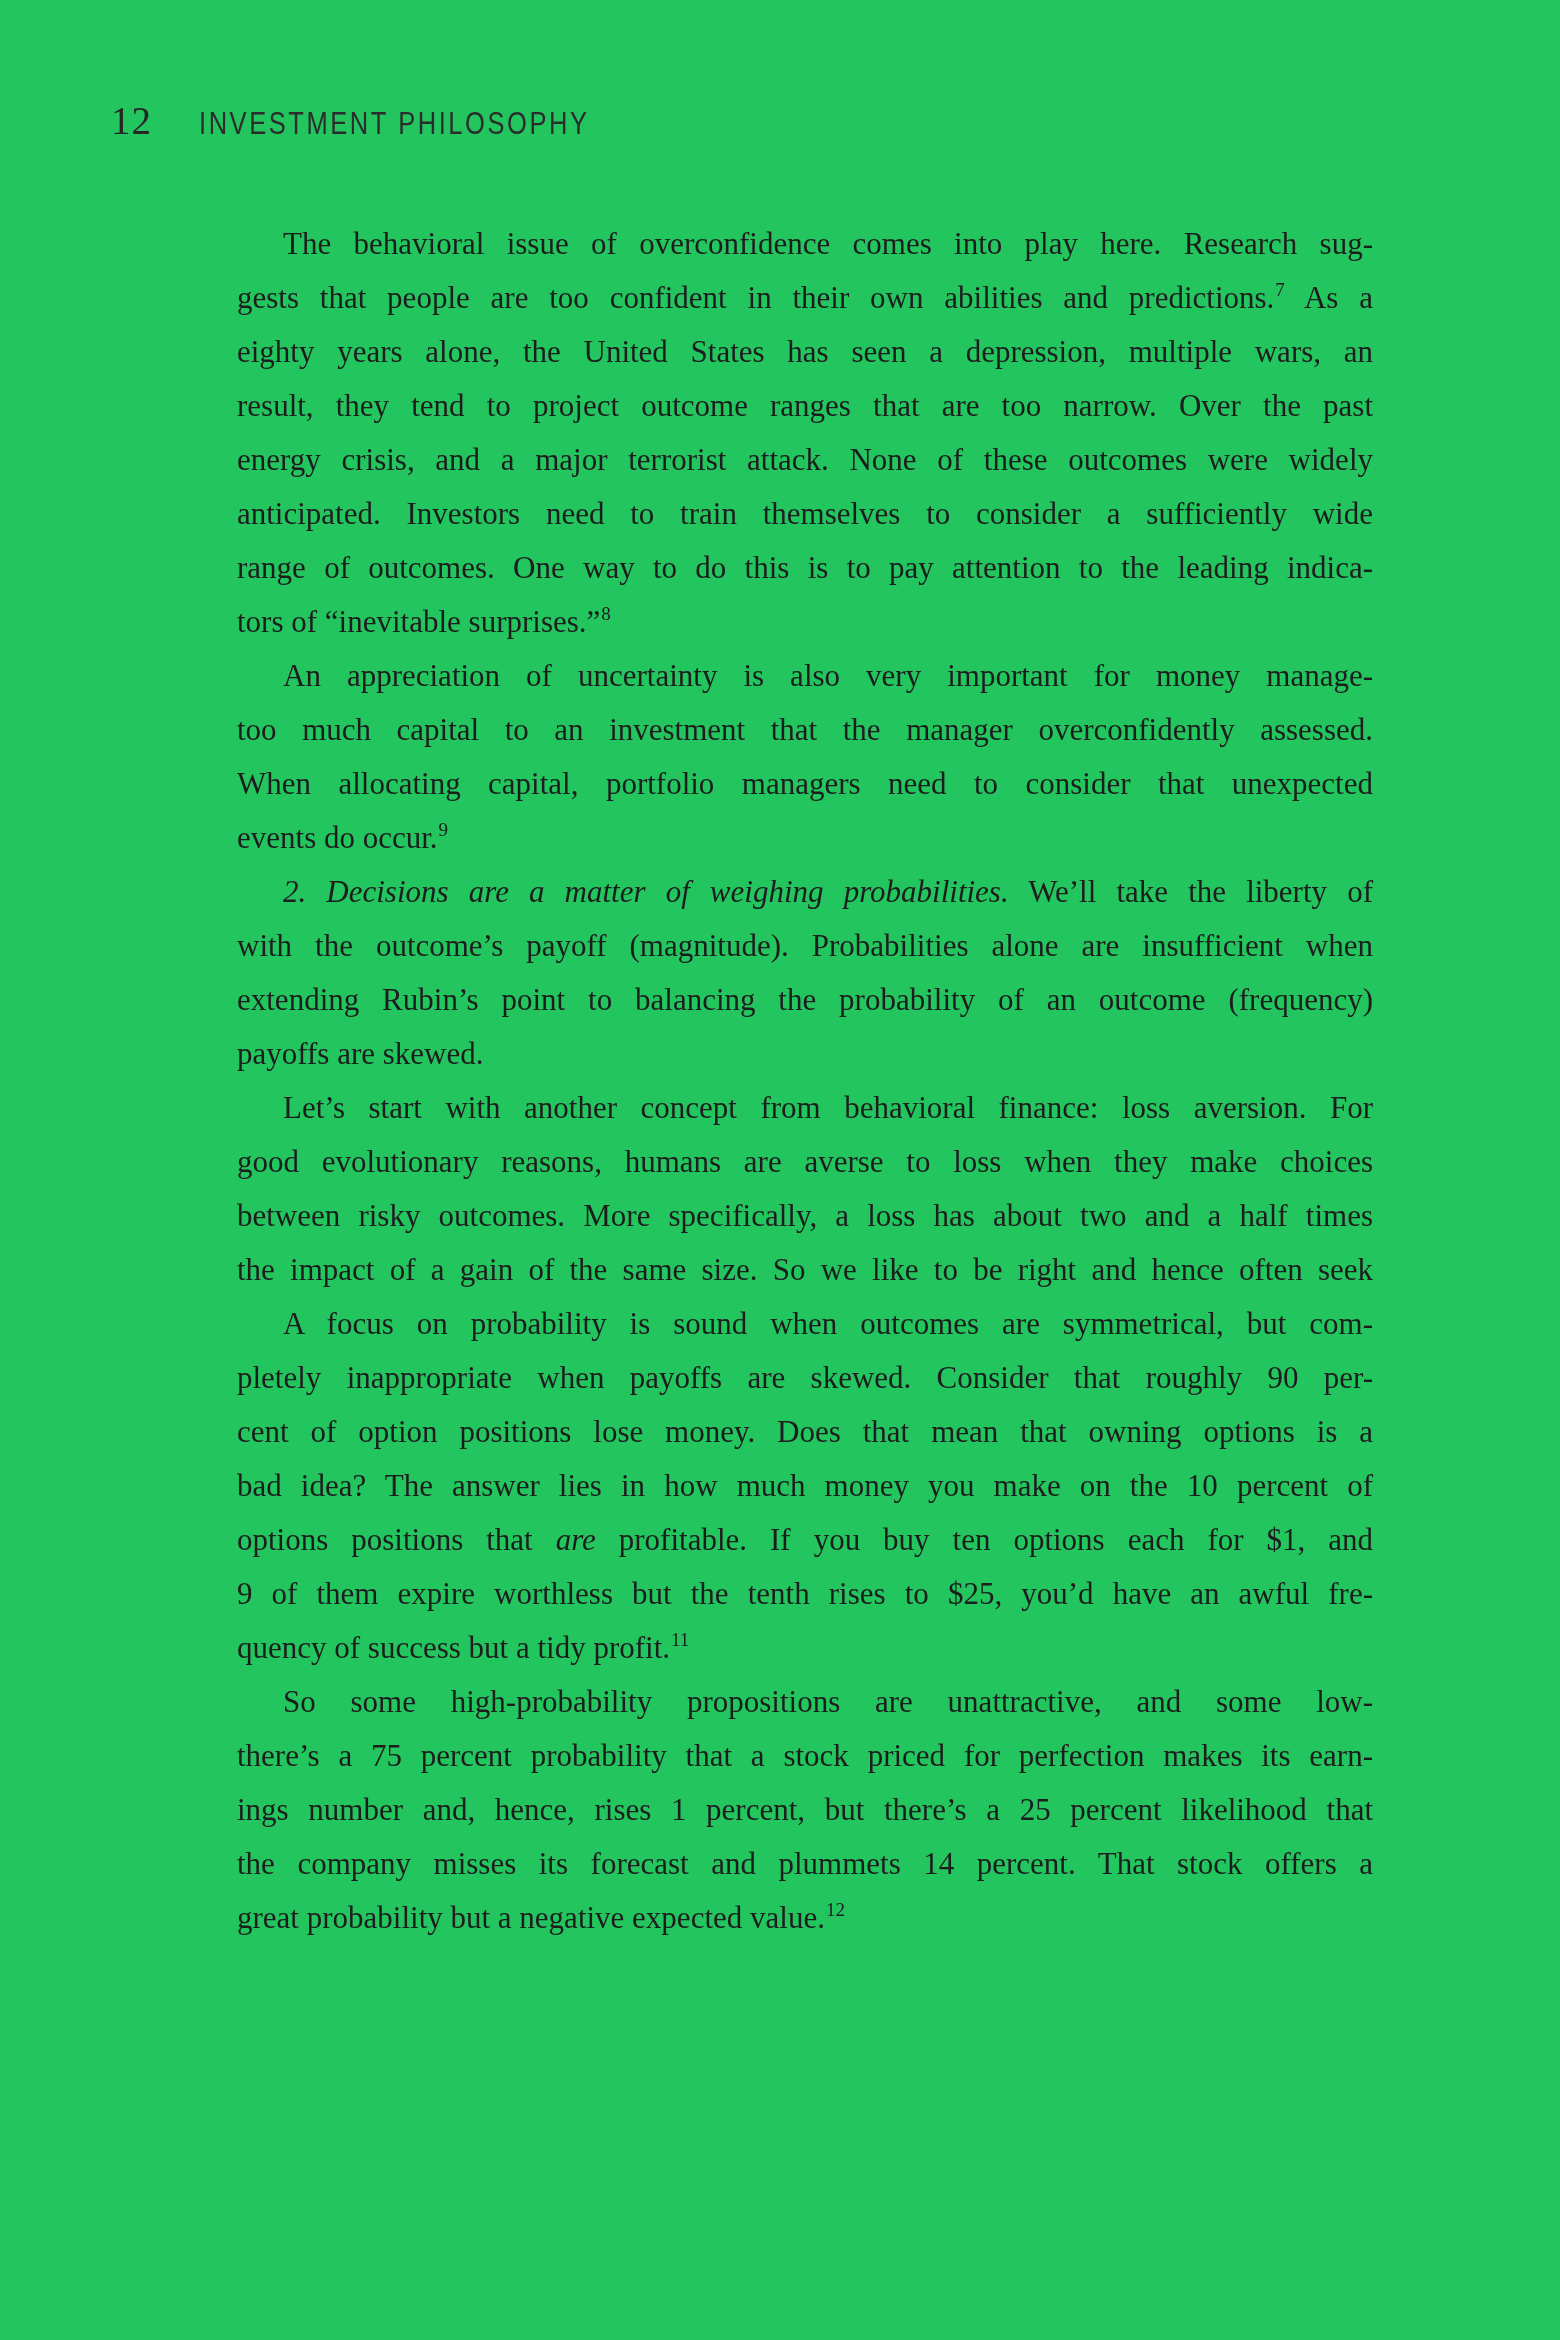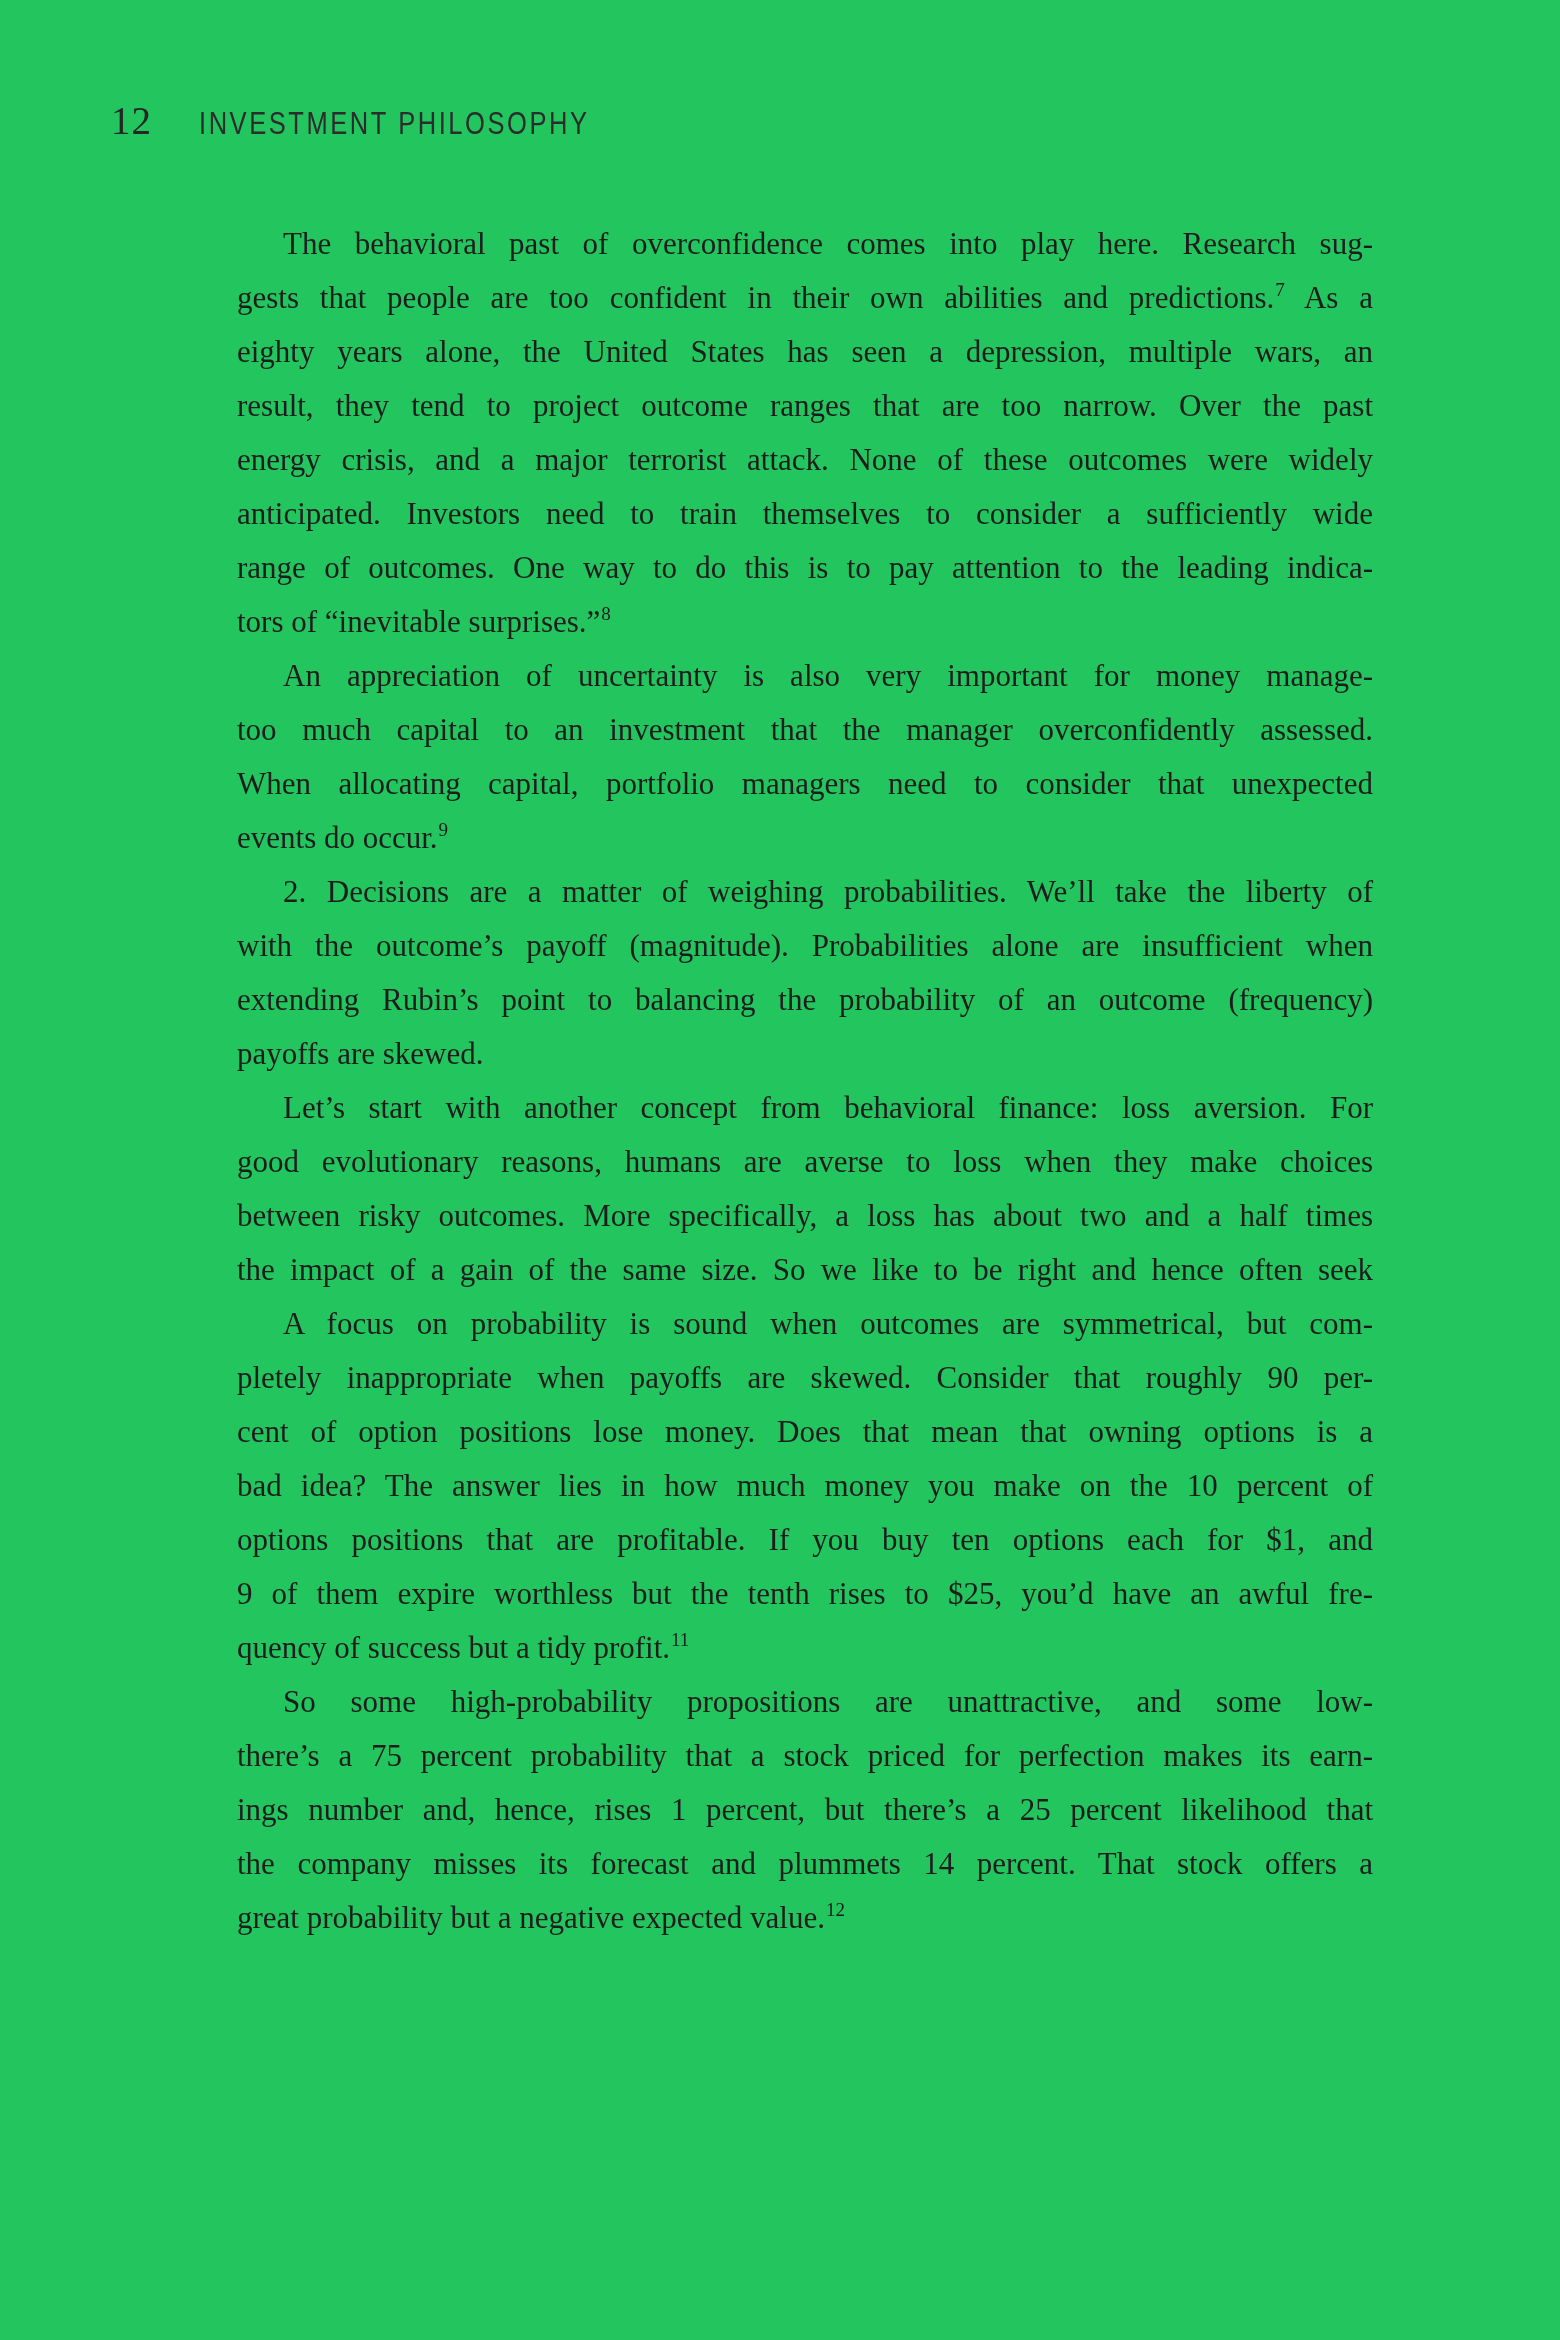--- a/index.html
+++ b/index.html
@@ -53,42 +53,42 @@
   .line {
     text-align: justify;
     text-align-last: justify;
     -moz-text-align-last: justify;
   }
   .line.last {
     text-align-last: left;
     -moz-text-align-last: left;
   }
   .line.first { text-indent: 46px; }
-  .seg-i { }
+  .seg-i { font-style: italic; }
   .seg-sup {
     font-size: 19px;
     line-height: 0;
     position: relative;
     top: -12.4px;
     margin-left: 1px;
   }
 </style>
 </head>
 <body>
 
 <div class="page">
 
   <div class="running-head">
     <span class="folio">12</span>
     <span class="chapter-title">INVESTMENT PHILOSOPHY</span>
   </div>
 
   <div class="text-block">
       <div class="paragraph">
-        <div class="line first"><span>The behavioral past of overconfidence comes into play here. Research sug-</span></div>
+        <div class="line first"><span>The behavioral issue of overconfidence comes into play here. Research sug-</span></div>
         <div class="line"><span>gests that people are too confident in their own abilities and predictions.</span><span class="seg-sup">7</span><span> As a</span></div>
         <div class="line"><span>eighty years alone, the United States has seen a depression, multiple wars, an</span></div>
         <div class="line"><span>result, they tend to project outcome ranges that are too narrow. Over the past</span></div>
         <div class="line"><span>energy crisis, and a major terrorist attack. None of these outcomes were widely</span></div>
         <div class="line"><span>anticipated. Investors need to train themselves to consider a sufficiently wide</span></div>
         <div class="line"><span>range of outcomes. One way to do this is to pay attention to the leading indica-</span></div>
         <div class="line last"><span>tors of “inevitable surprises.”</span><span class="seg-sup">8</span></div>
       </div>
       <div class="paragraph">
         <div class="line first"><span>An appreciation of uncertainty is also very important for money manage-</span></div>

